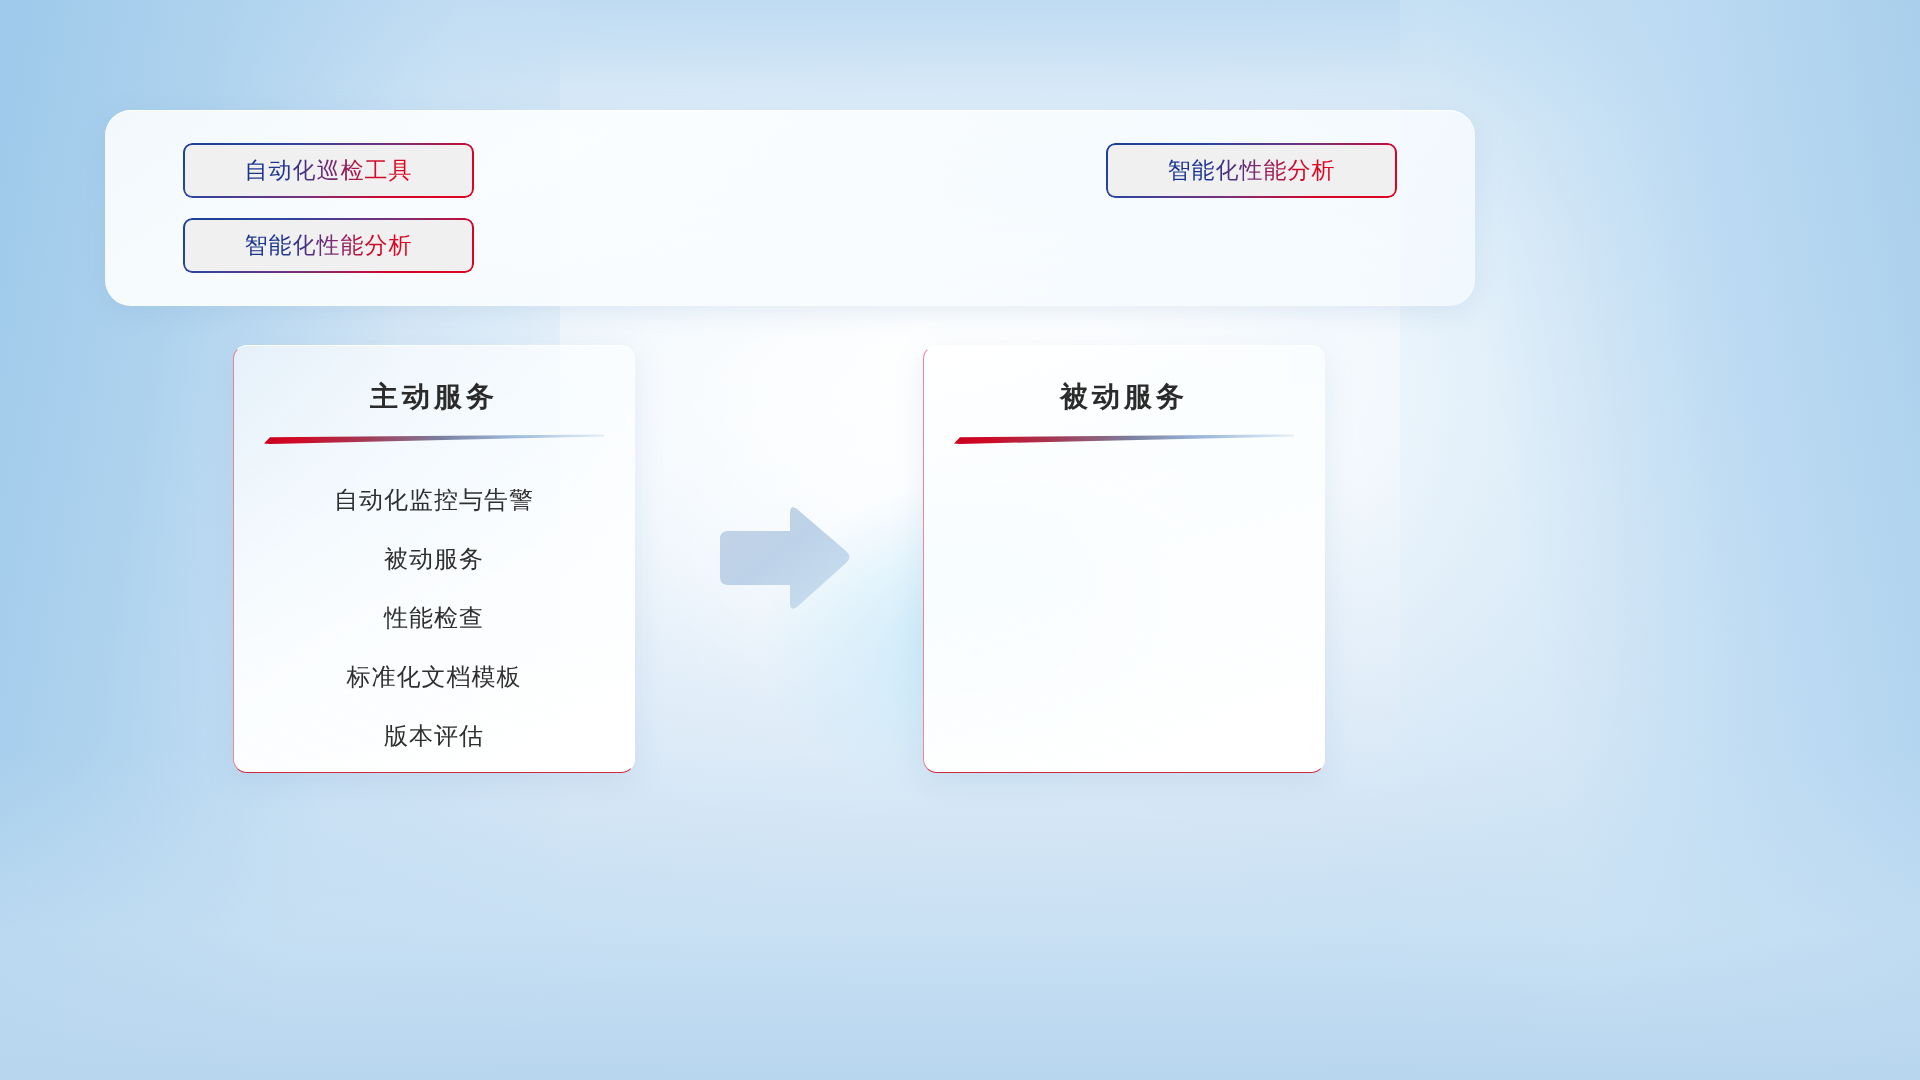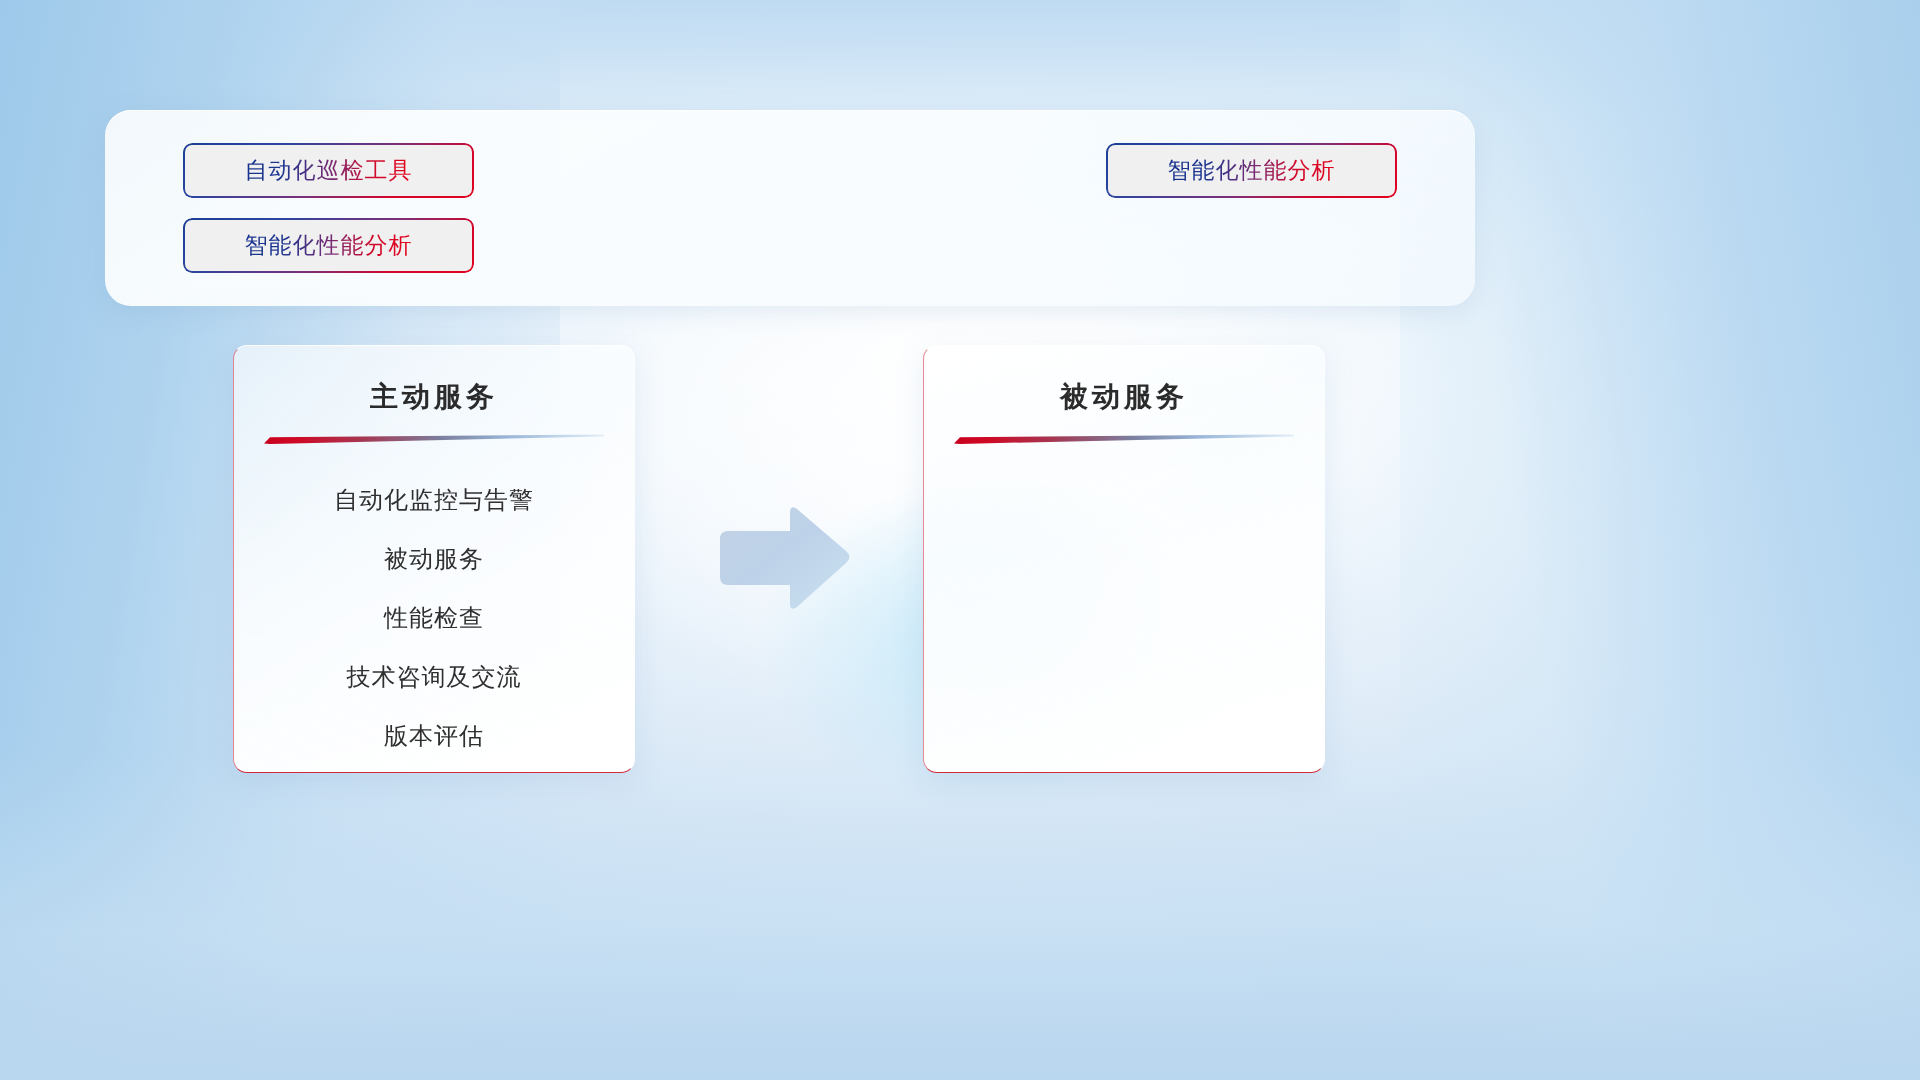--- a/index.html
+++ b/index.html
@@ -165,21 +165,21 @@
           <stop offset="100%" stop-color="#e4eef7"></stop>
         </linearGradient>
       </defs>
       <path d="M0,9.6 L6,3.2 L340,0.4 L340,2.4 L6,9.9 Z" fill="url(#divgrad1)"></path>
     </svg>
   </div>
   <div class="card-items">
     <div class="card-item">自动化监控与告警</div>
     <div class="card-item">被动服务</div>
     <div class="card-item">性能检查</div>
-    <div class="card-item">技术咨询及交流</div>
+    <div class="card-item">标准化文档模板</div>
     <div class="card-item">版本评估</div>
   </div>
 </div>
 
 <div class="arrow">
   <svg viewBox="0 0 140 110" aria-hidden="true">
     <defs>
       <linearGradient id="arrgrad" x1="0" y1="0" x2="1" y2="1">
         <stop offset="0%" stop-color="#c3d2e6"></stop>
         <stop offset="45%" stop-color="#bdd2e8"></stop>

